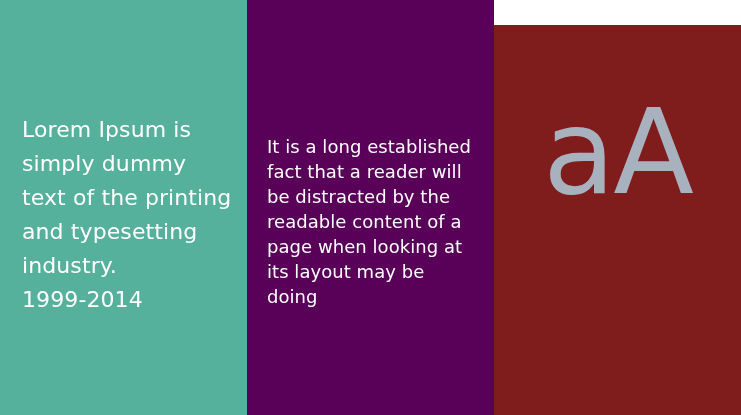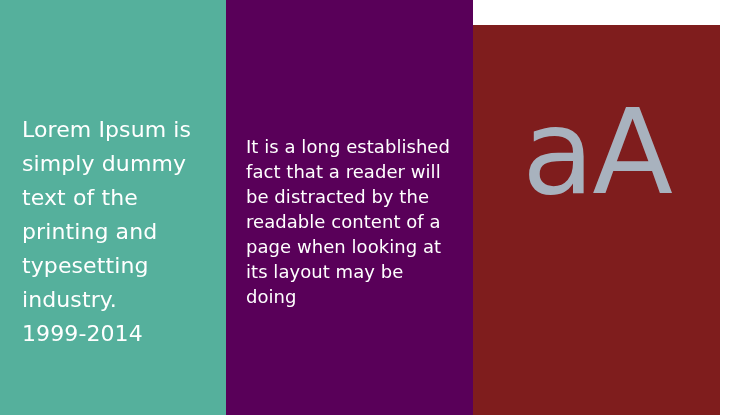--- a/index.html
+++ b/index.html
@@ -24,21 +24,21 @@
 
   .panel {
     position: relative;
     height: 100%;
     box-sizing: border-box;
     overflow: hidden;
   }
 
   
   .panel-intro {
-    width: 226px;
+    width: 247px;
     background: #55b09c;
     padding: 113px 14px 0 22px;
   }
   .intro-text {
     margin: 0;
     color: #ffffff;
     font-family: "DejaVu Sans", sans-serif;
     font-size: 22px;
     line-height: 34px;
     font-weight: 400;

